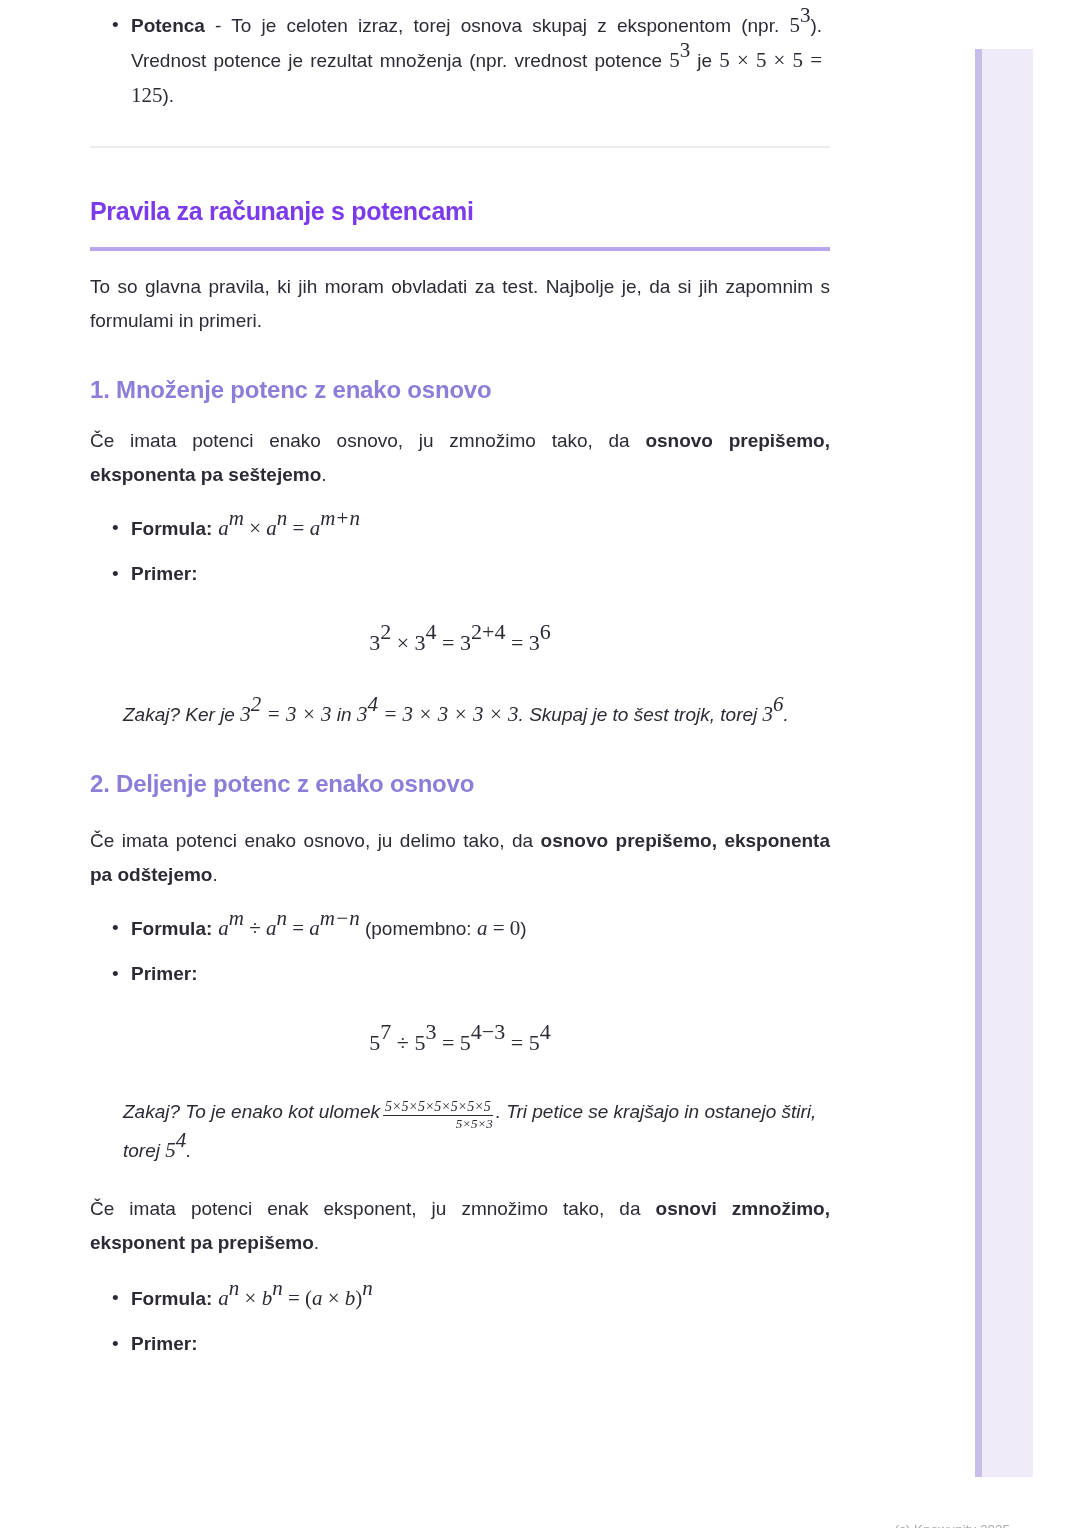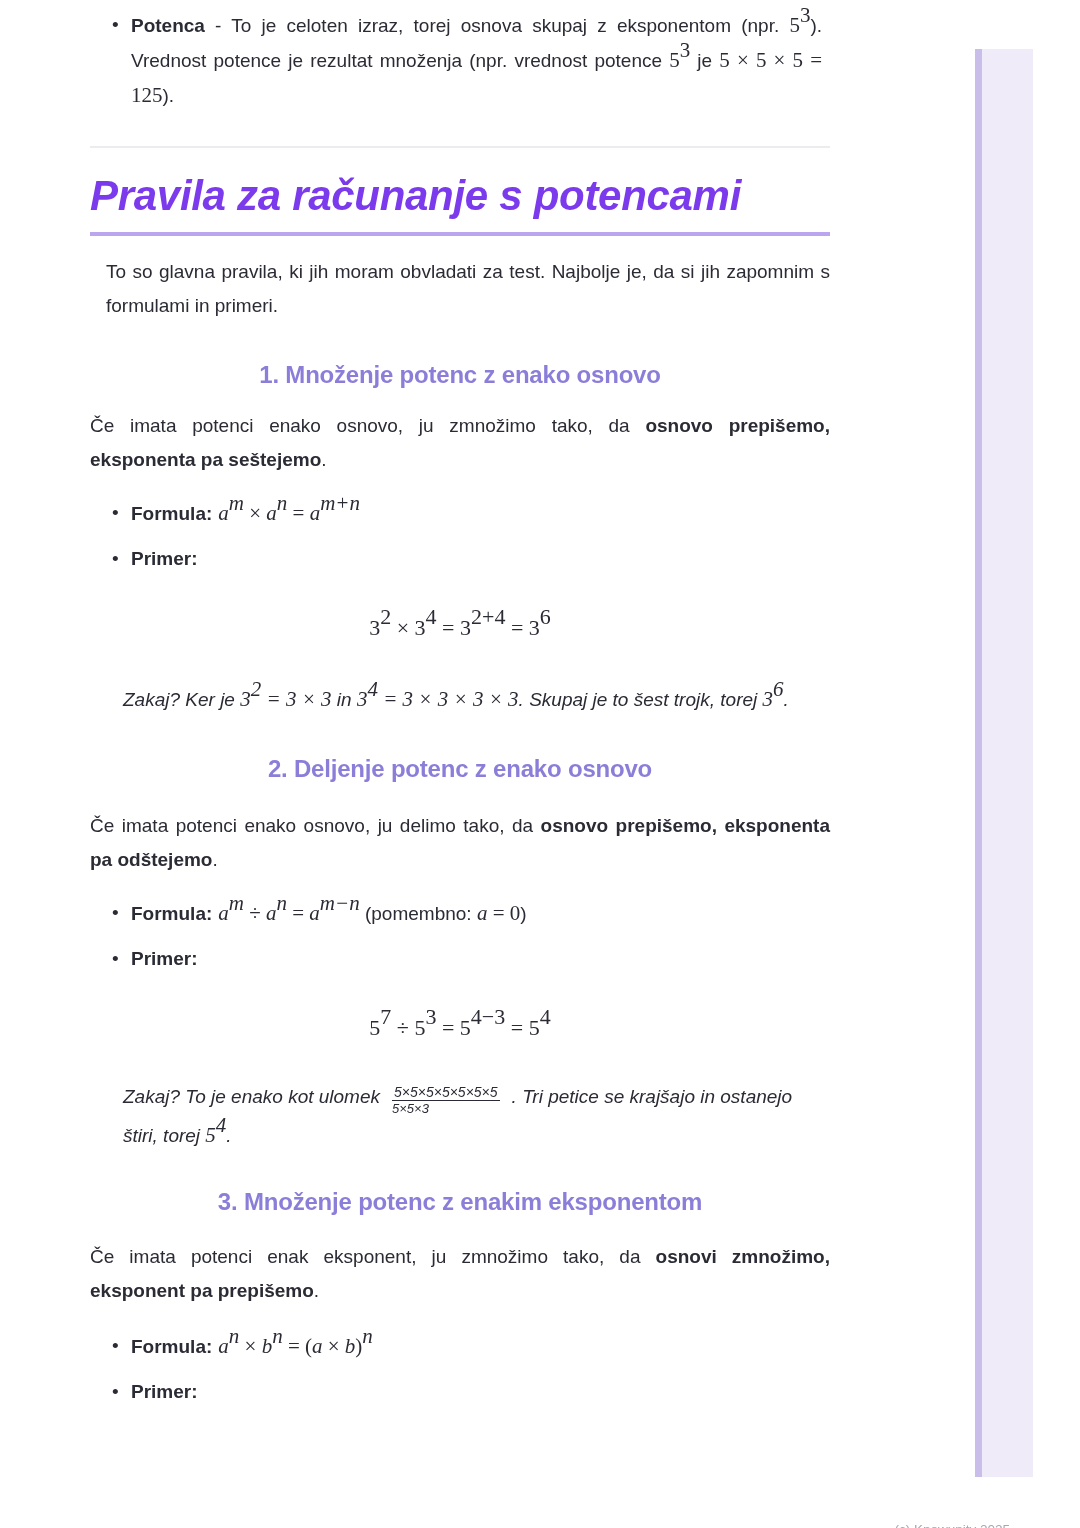--- a/index.html
+++ b/index.html
@@ -58,42 +58,40 @@
   }
   .top-list{margin-top:46px;}
   
   .divider{
     margin-top:33px;
     height:2px;
     background:var(--c-divider);
     border:none;
   }
   h1.page-title{
-    margin-top:28px;
-    font-size:42px;
+    margin-top:43px;
+    font-size:25px;
     line-height:40px;
     font-weight:700;
     letter-spacing:-0.3px;
     color:var(--c-h1);
-    font-style:italic;
   }
   .h1-underline{
     margin-top:16px;
     height:4px;
     background:var(--c-underline);
     border:none;
   }
-  .intro{margin-top:19px;margin-left:16px;}
+  .intro{margin-top:19px;}
   h2.sec-title{
     font-size:24px;
     line-height:32px;
     font-weight:700;
     letter-spacing:-0.2px;
     color:var(--c-h2);
-    text-align:center;
   }
   
   .sec1 h2{margin-top:36px;}
   .sec2 h2{margin-top:35px;}
   .sec3 h2{margin-top:31px;}
   .sec .para{margin-top:18px;}
   .sec2 .para{margin-top:24px;}
   .sec3 .para{margin-top:22px;}
   .sec ul.blist{margin-top:19px;}
   .sec3 ul.blist{margin-top:21px;}
@@ -111,25 +109,25 @@
     margin-top:31px;
     padding-left:33px;
     font-style:italic;
     font-size:19px;
     line-height:36px;
   }
   .sec2 .why{margin-top:28px; line-height:38px;}
   
   .frac{
     display:inline-block;
-    text-align:left;
+    text-align:right;
     vertical-align:-0.55em;
     line-height:1.05;
-    font-family:Liberation Sans, sans-serif;
-    margin:0 12px;
+    font-family:Liberation Serif, serif;
+    margin:0 3px;
   }
   .frac .num{
     display:block;
     font-size:14px;
     padding:0 2px 1px;
     border-bottom:1.4px solid var(--c-body);
   }
   .frac .den{
     display:block;
     font-size:13px;
@@ -186,21 +184,20 @@
     <p class="para justify"><span>Če imata potenci enako osnovo, ju delimo tako, da </span><span class="b">osnovo prepišemo, eksponenta pa odštejemo</span><span>.</span></p>
     <ul class="blist">
       <li><span class="b">Formula:</span><span class="fx"><span class="m i">a</span><sup class="m i">m</sup><span class="m"> ÷ </span><span class="m i">a</span><sup class="m i">n</sup><span class="m"> = </span><span class="m i">a</span><sup class="m i">m−n</sup><span> (pomembno: </span><span class="m i">a</span><span class="m"> = 0</span><span>)</span></span></li>
       <li><span class="b">Primer:</span></li>
     </ul>
     <div class="example"><span class="m">5</span><sup class="m">7</sup><span class="m"> ÷ </span><span class="m">5</span><sup class="m">3</sup><span class="m"> = </span><span class="m">5</span><sup class="m">4−3</sup><span class="m"> = </span><span class="m">5</span><sup class="m">4</sup></div>
     <div class="why"><span>Zakaj? To je enako kot ulomek</span><span class="frac"><span class="num">5×5×5×5×5×5×5</span><span class="den">5×5×3</span></span><span>. Tri petice se krajšajo in ostanejo štiri, torej </span><span class="m">5</span><sup class="m">4</sup><span>.</span></div>
   </section>
 
   <section class="sec sec3">
-    <h2 class="sec-title">3. Množenje potenc z enakim eksponentom</h2>
     <p class="para justify"><span>Če imata potenci enak eksponent, ju zmnožimo tako, da </span><span class="b">osnovi zmnožimo, eksponent pa prepišemo</span><span>.</span></p>
     <ul class="blist">
       <li><span class="b">Formula:</span><span class="fx"><span class="m i">a</span><sup class="m i">n</sup><span class="m"> × </span><span class="m i">b</span><sup class="m i">n</sup><span class="m"> = (</span><span class="m i">a</span><span class="m"> × </span><span class="m i">b</span><span class="m">)</span><sup class="m i">n</sup></span></li>
       <li><span class="b">Primer:</span></li>
     </ul>
   </section>
 
 </div>
 
 <div class="right-strip"></div>

